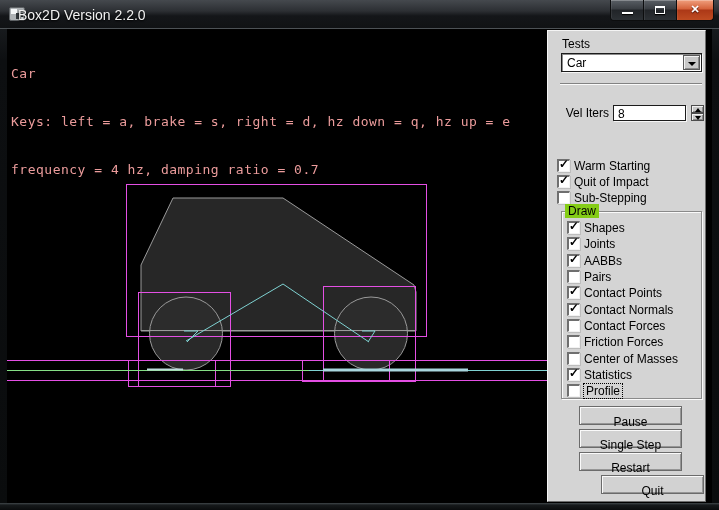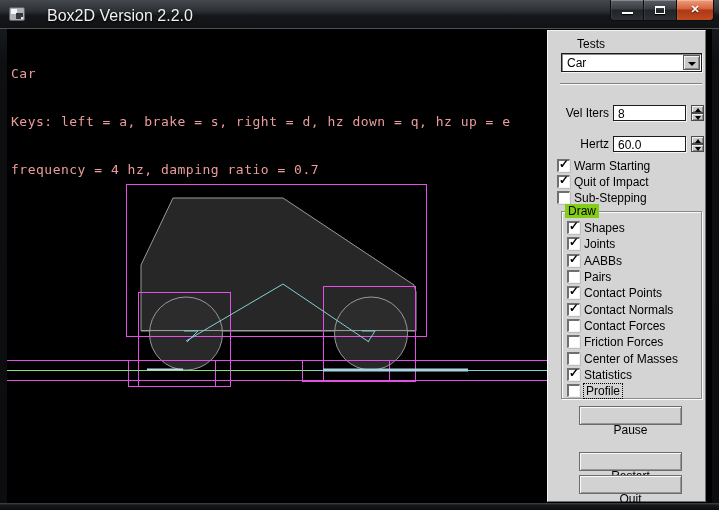--- a/index.html
+++ b/index.html
@@ -12,21 +12,21 @@
   }
   
   .titlebar{position:absolute;left:0;top:0;width:719px;height:29px;
     background:linear-gradient(180deg,#45494e 0%,#2c2f33 38%,#141619 55%,#101214 100%);
     box-shadow:inset 0 -1px 0 #4d5256;}
   .appicon{position:absolute;left:9px;top:7px;width:16px;height:14px;
     background:#aeb2b5;border-radius:2px;border:1px solid #5d6164;}
   .appicon .a{position:absolute;left:1px;top:1px;width:6px;height:5px;background:#f4f6f7;}
   .appicon .b{position:absolute;right:1px;bottom:1px;width:7px;height:6px;background:#33383c;}
   .appicon .c{position:absolute;right:1px;bottom:1px;width:2px;height:2px;background:#e8eef0;}
-  .title{position:absolute;left:47px;top:7px;color:#f1f1f1;font-size:16px;
+  .title{position:absolute;left:18px;top:7px;color:#f1f1f1;font-size:14px;
     text-shadow:0 1px 2px #000;white-space:nowrap;}
   .capbtns{position:absolute;right:5px;top:0;height:21px;display:flex;}
   .capbtn{height:21px;border:1px solid #0c0d0e;border-top:none;position:relative;
     background:linear-gradient(180deg,#5a5f65 0%,#393d42 45%,#212428 50%,#2c3034 100%);
     box-shadow:inset 0 1px 0 rgba(255,255,255,.28),inset 1px 0 0 rgba(255,255,255,.08);}
   .capbtn.min{width:34px;border-bottom-left-radius:4px;}
   .capbtn.max{width:32px;border-left:none;border-right:none;}
   .capbtn.close{width:38px;border-bottom-right-radius:4px;
     background:linear-gradient(180deg,#f09f7d 0%,#d4613a 45%,#ac3817 50%,#bf4c22 100%);}
   .glyph-min{position:absolute;left:11px;top:12px;width:11px;height:2px;background:#fff;box-shadow:0 1px 1px #000;}
@@ -39,21 +39,21 @@
   .scene{position:absolute;left:0;top:1px;}
   .info{position:absolute;left:4px;top:5px;width:560px;color:#ec9c9c;
     font-family:"DejaVu Sans Mono",monospace;font-size:13px;line-height:16px;
     letter-spacing:.5px;white-space:pre;}
   
   .panel{position:absolute;left:540px;top:1px;width:159px;height:472px;background:#d4d4d4;
     border-left:1px solid #f4f4f4;border-top:1px solid #f4f4f4;
     border-right:1px solid #6e6e6e;border-bottom:1px solid #6e6e6e;
     font-size:12px;color:#000;}
   .plabel{position:absolute;white-space:nowrap;}
-  .tests-label{left:29px;top:6px;}
+  .tests-label{left:14px;top:6px;}
   .combo{position:absolute;left:13px;top:22px;width:141px;height:19px;background:#fff;
     border:1px solid #1c1c1c;box-shadow:1px 1px 0 #f6f6f6, inset 1px 1px 0 #8b8b8b;}
   .combo-text{position:absolute;left:5px;top:2px;}
   .combo-btn{position:absolute;right:1px;top:1px;width:17px;height:15px;background:#c9c9c9;
     border:1px solid #5a5a5a;box-shadow:inset 1px 1px 0 #f2f2f2,inset -1px -1px 0 #8a8a8a;}
   .arrow-down{position:absolute;left:4px;top:6px;width:0;height:0;
     border-left:4px solid transparent;border-right:4px solid transparent;border-top:4px solid #000;}
   .separator{position:absolute;left:12px;top:52px;width:142px;height:2px;
     border-top:1px solid #828282;border-bottom:1px solid #fafafa;}
   .spinrow{position:absolute;left:0;width:159px;height:16px;}
@@ -75,21 +75,21 @@
     box-shadow:1px 1px 0 #bdbdbd;}
   .cbox .mark{display:none;position:absolute;left:0px;top:-4px;font-size:12px;font-weight:bold;color:#000;}
   .cbox.on .mark{display:block;}
   .checkrow .clabel{position:absolute;left:17px;top:0px;text-align:right;}
   .clabel.focus{outline:1px dotted #000;padding:0 2px;}
   .group{position:absolute;left:13px;top:180px;width:141px;height:188px;
     border:1px solid #8a8a8a;box-shadow:inset 1px 1px 0 #fafafa,1px 1px 0 #fafafa;}
   .group-label{position:absolute;left:17px;top:173px;background:#84cc16;padding:0 3px;}
   .btn{position:absolute;left:31px;width:103px;height:19px;background:#d2d2d2;
     border:1px solid #6b6b6b;box-shadow:inset 1px 1px 0 #fafafa,inset -1px -1px 0 #969696;
-    text-align:center;padding-top:16px;cursor:default;}
+    text-align:center;padding-top:8px;cursor:default;}
   
   .bottomedge{position:absolute;left:0;top:503px;width:719px;height:7px;
     background:linear-gradient(180deg,#40474a 0%,#16191b 30%,#0a0c0d 100%);}
 </style>
 </head>
 <body>
 
 <div class="window">
 
   <div class="titlebar">
@@ -170,32 +170,20 @@
           <div class="spinbtn up">
               <div class="tri-up"></div>
             </div>
           <div class="spinbtn dn">
               <div class="tri-dn"></div>
             </div>
         </div>
       </div>
 
 
-      <div class="spinrow" style="top:105px;">
-        <div class="lab">Hertz</div>
-        <div class="edit">60.0</div>
-        <div class="spinner">
-          <div class="spinbtn up">
-              <div class="tri-up"></div>
-            </div>
-          <div class="spinbtn dn">
-              <div class="tri-dn"></div>
-            </div>
-        </div>
-      </div>
 
       <div class="checkrow" style="left:9px;top:128px;">
         <div class="cbox on">
             <span class="mark">✓</span>
           </div>
         <div class="clabel">Warm Starting</div>
       </div>
       <div class="checkrow" style="left:9px;top:144px;">
         <div class="cbox on">
             <span class="mark">✓</span>
@@ -261,20 +249,21 @@
             <span class="mark">✓</span>
           </div>
         <div class="clabel">Statistics</div>
       </div>
       <div class="checkrow" style="left:19px;top:353px;">
         <div class="cbox"></div>
         <div class="clabel focus">Profile</div>
       </div>
 
       <div class="btn" style="top:375px;">Pause</div>
+      <div class="btn" style="top:398px;">Single Step</div>
       <div class="btn" style="top:421px;">Restart</div>
-      <div class="btn" style="top:444px;">Quit</div>
+      <div class="btn" style="top:444px;margin-left:22px;">Quit</div>
 
     </div>
   </div>
 
   <div class="bottomedge"></div>
 </div>
 
 </body></html>

